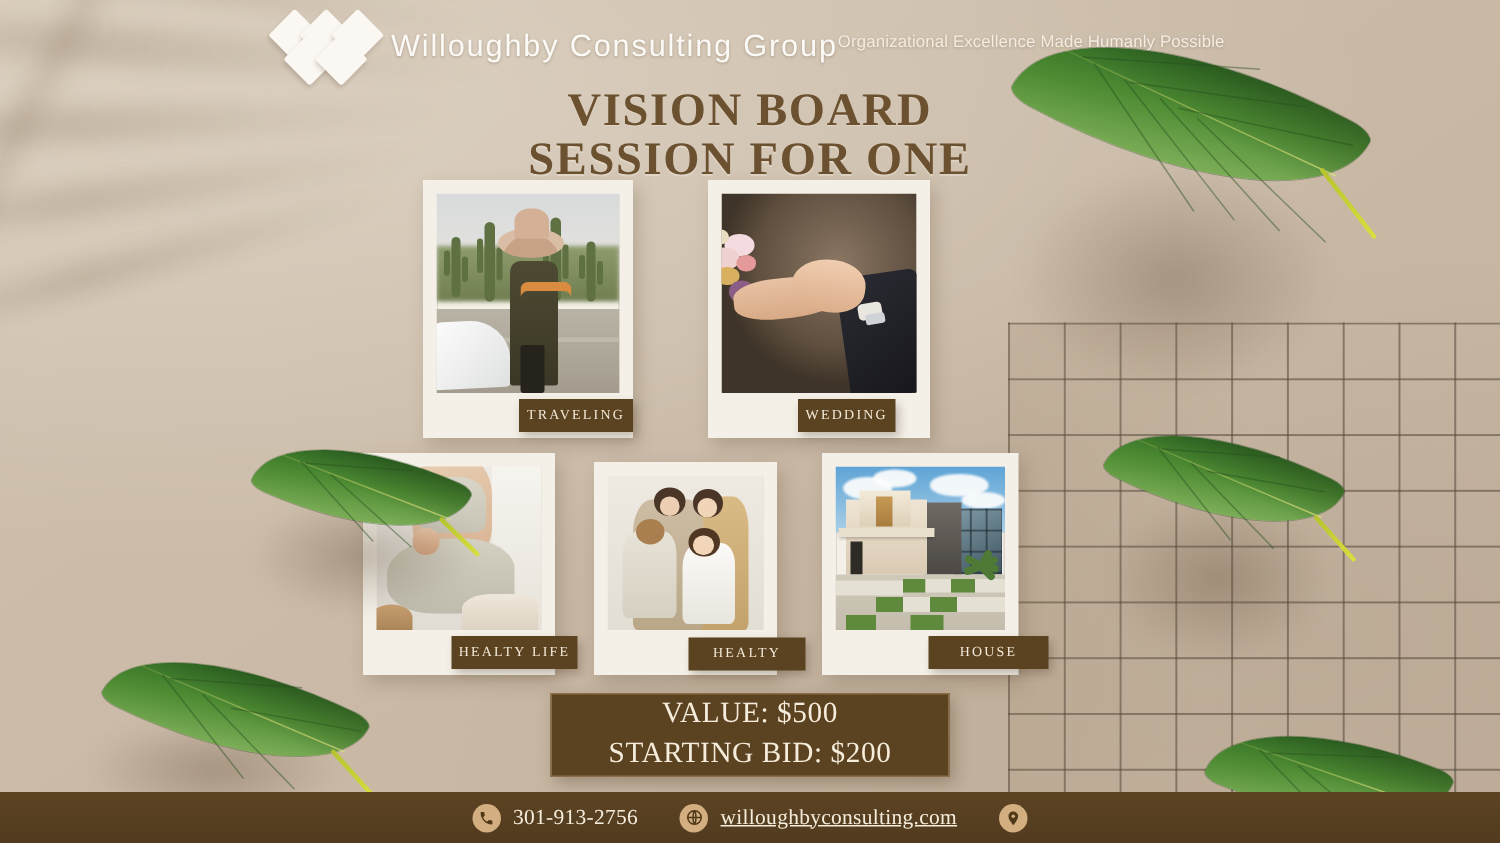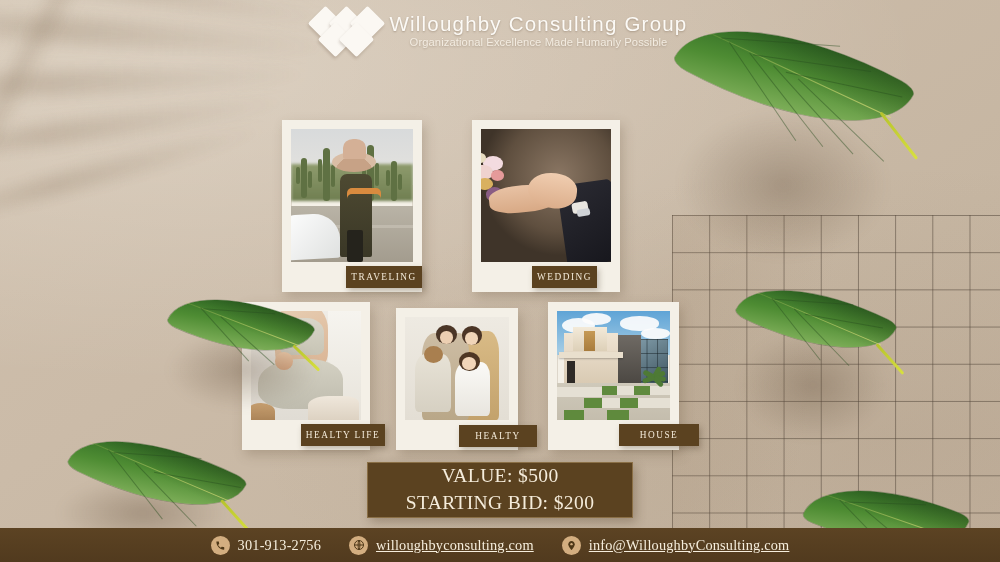--- a/index.html
+++ b/index.html
@@ -57,21 +57,21 @@
     background:#fbf8f3; transform:rotate(45deg);
     box-shadow:1px 2px 3px rgba(90,70,50,.22);
     border-radius:2px;
   }
   #logo-mark i:nth-child(1){ left:0;  top:2px; }
   #logo-mark i:nth-child(2){ left:21px; top:2px; }
   #logo-mark i:nth-child(3){ left:42px; top:2px; }
   #logo-mark i:nth-child(4){ left:10px; top:18px; }
   #logo-mark i:nth-child(5){ left:31px; top:18px; }
 
-  #logo-text { display:flex; flex-direction:column;text-align:center; }
+  #logo-text { display:flex; flex-direction:row; }
   #brand-name {
     font-family:"Liberation Sans", sans-serif;
     font-size:20.5px; letter-spacing:1.2px; color:#fcfaf6;
     font-weight:400; line-height:1.05;
     text-shadow:0 1px 2px rgba(95,75,55,.35);
   }
   #brand-tagline {
     font-family:Liberation Sans, sans-serif;
     font-size:11.2px; letter-spacing:.1px; color:#f3ece1;
     line-height:1.25; margin-top:1px;
@@ -332,20 +332,24 @@
         <i></i>
         <i></i>
         <i></i>
     </div>
     <div id="logo-text">
       <div id="brand-name">Willoughby Consulting Group</div>
       <div id="brand-tagline">Organizational Excellence Made Humanly Possible</div>
     </div>
   </div>
 
+  <div id="headline">
+    <div>VISION BOARD</div>
+    <div>SESSION FOR ONE</div>
+  </div>
 
   <div class="card" id="card-traveling">
     <div class="photo">
       <div class="tv-sky"></div>
       <div class="tv-far"></div>
       <div class="cactus" style="left:8%;  top:22%; width:6px; height:30%;"></div>
       <div class="cactus" style="left:26%; top:14%; width:7px; height:40%;"></div>
       <div class="cactus" style="left:62%; top:12%; width:7px; height:42%;"></div>
       <div class="cactus" style="left:82%; top:24%; width:6px; height:30%;"></div>
       <div class="tv-road"></div>
@@ -529,17 +533,16 @@
       <span class="ftext link">willoughbyconsulting.com</span>
     </div>
 
     <div class="fitem">
       <span class="fico">
         <svg width="11" height="11" viewBox="0 0 24 24" fill="#4e3818">
           <path d="M12 2C8.1 2 5 5.1 5 9c0 5.2 7 13 7 13s7-7.8 7-13c0-3.9-3.1-7-7-7z"></path>
           <circle cx="12" cy="9" r="2.6" fill="#d3ae80"></circle>
         </svg>
       </span>
-      <span class="ftext link">info@WilloughbyConsulting.com</span>
     </div>
   </div>
 
 </div>
 
 </body></html>

